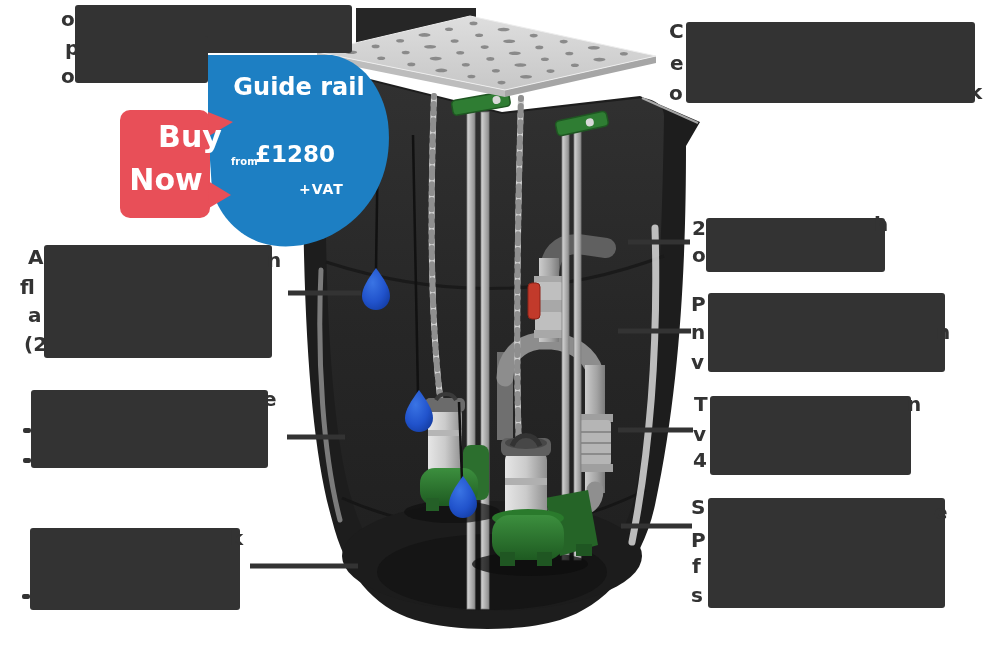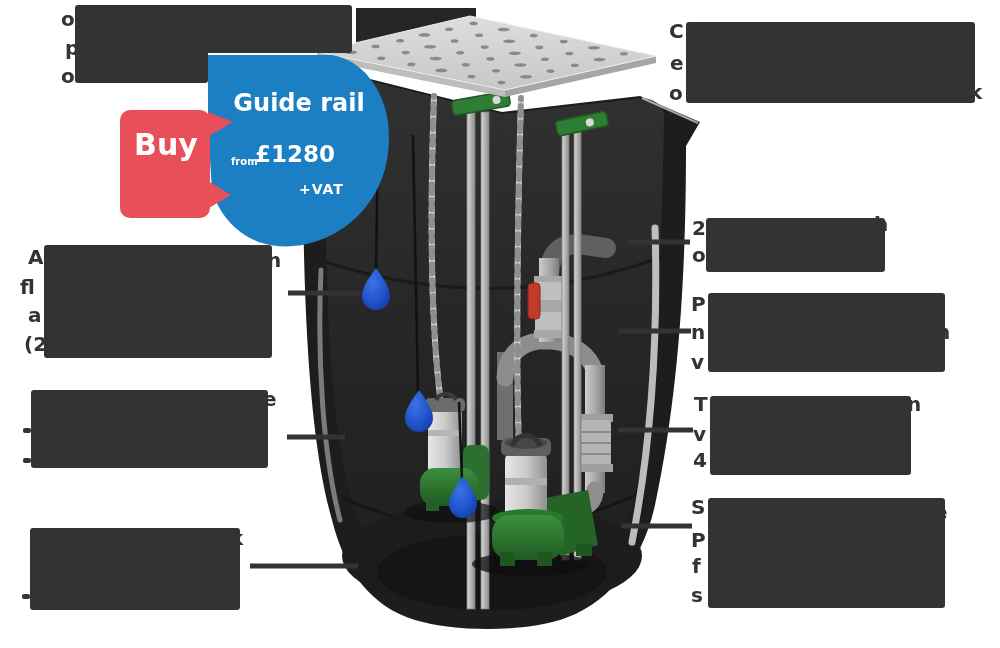--- a/index.html
+++ b/index.html
@@ -279,19 +279,20 @@
   <span class="frag" style="left:693px;top:424px;">v</span>
   <span class="frag" style="left:693px;top:450px;">4</span>
 
   <div class="blob" style="left:708px;top:498px;width:237px;height:110px;"></div>
   <span class="frag" style="left:691px;top:497px;">S</span>
   <span class="frag" style="left:934px;top:502px;">e</span>
   <span class="frag" style="left:691px;top:530px;">P</span>
   <span class="frag" style="left:692px;top:556px;">f</span>
   <span class="frag" style="left:691px;top:585px;">s</span>
 
-  <div class="promo-text bubble-line" style="top:90px;">Guide rail</div>
+  <div class="promo-text bubble-line" style="top:74px;">Guide rail</div>
   <div class="promo-text" style="left:231px;top:156px;font-weight:700;font-size:10px;">from</div>
   <div class="promo-text" style="left:255px;top:141px;font-weight:700;font-size:23px;">£1280</div>
   <div class="promo-text" style="left:299px;top:181px;font-weight:700;font-size:14px;letter-spacing:1px;">+VAT</div>
-  <div class="promo-text badge-line" style="top:128px;">Buy</div>
+  <div class="promo-text badge-line" style="top:120px;padding-left:24px;">Buy</div>
+  <div class="promo-text badge-line" style="top:163px;">Now</div>
 
 </div>
 
 </body></html>

